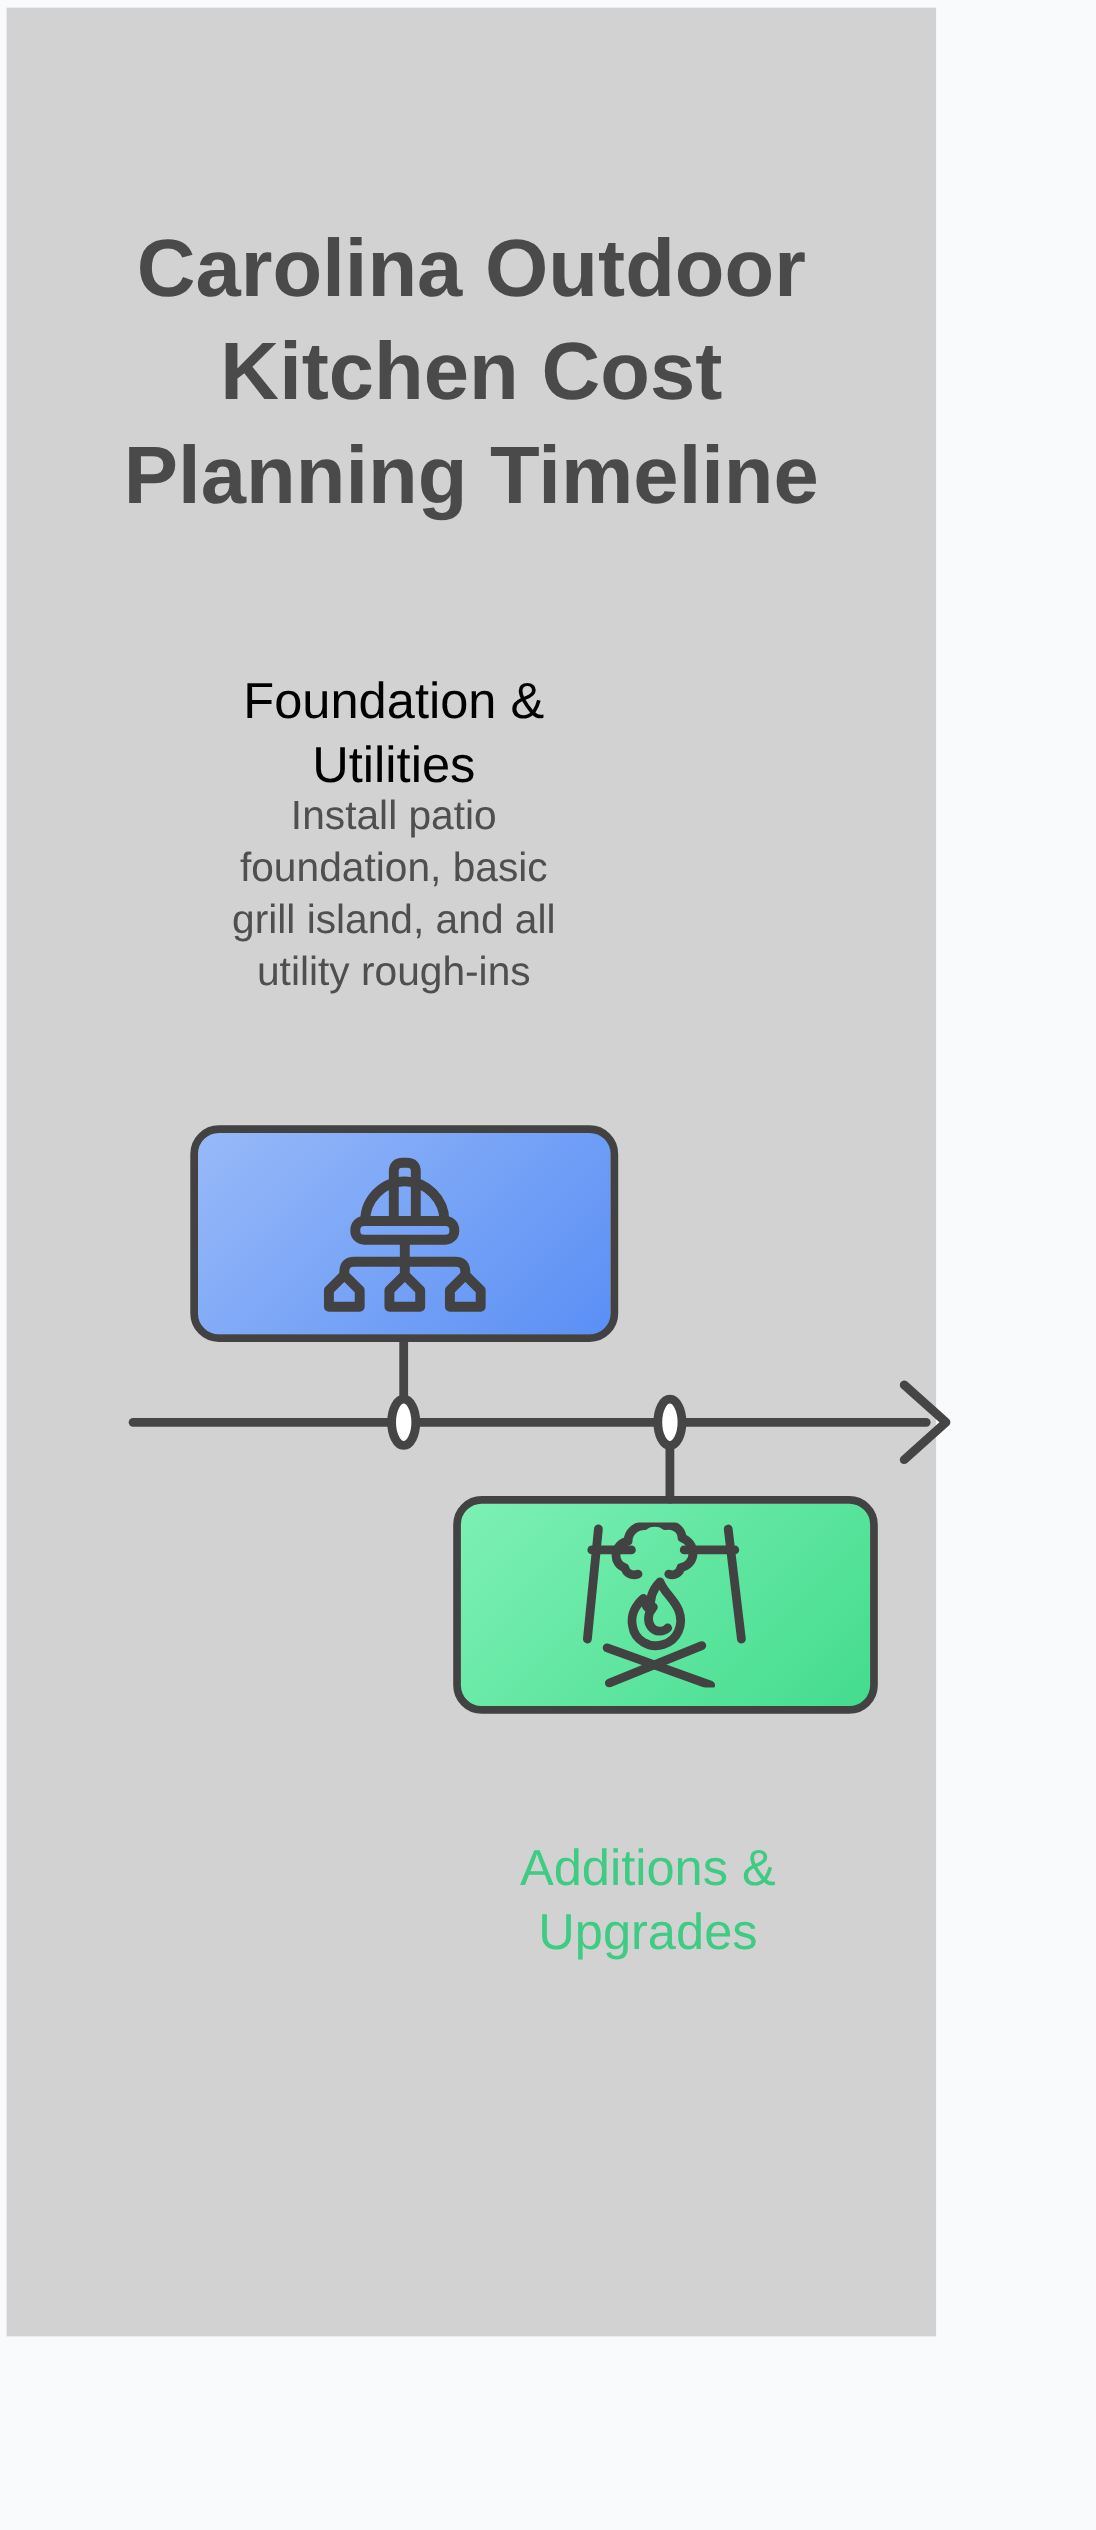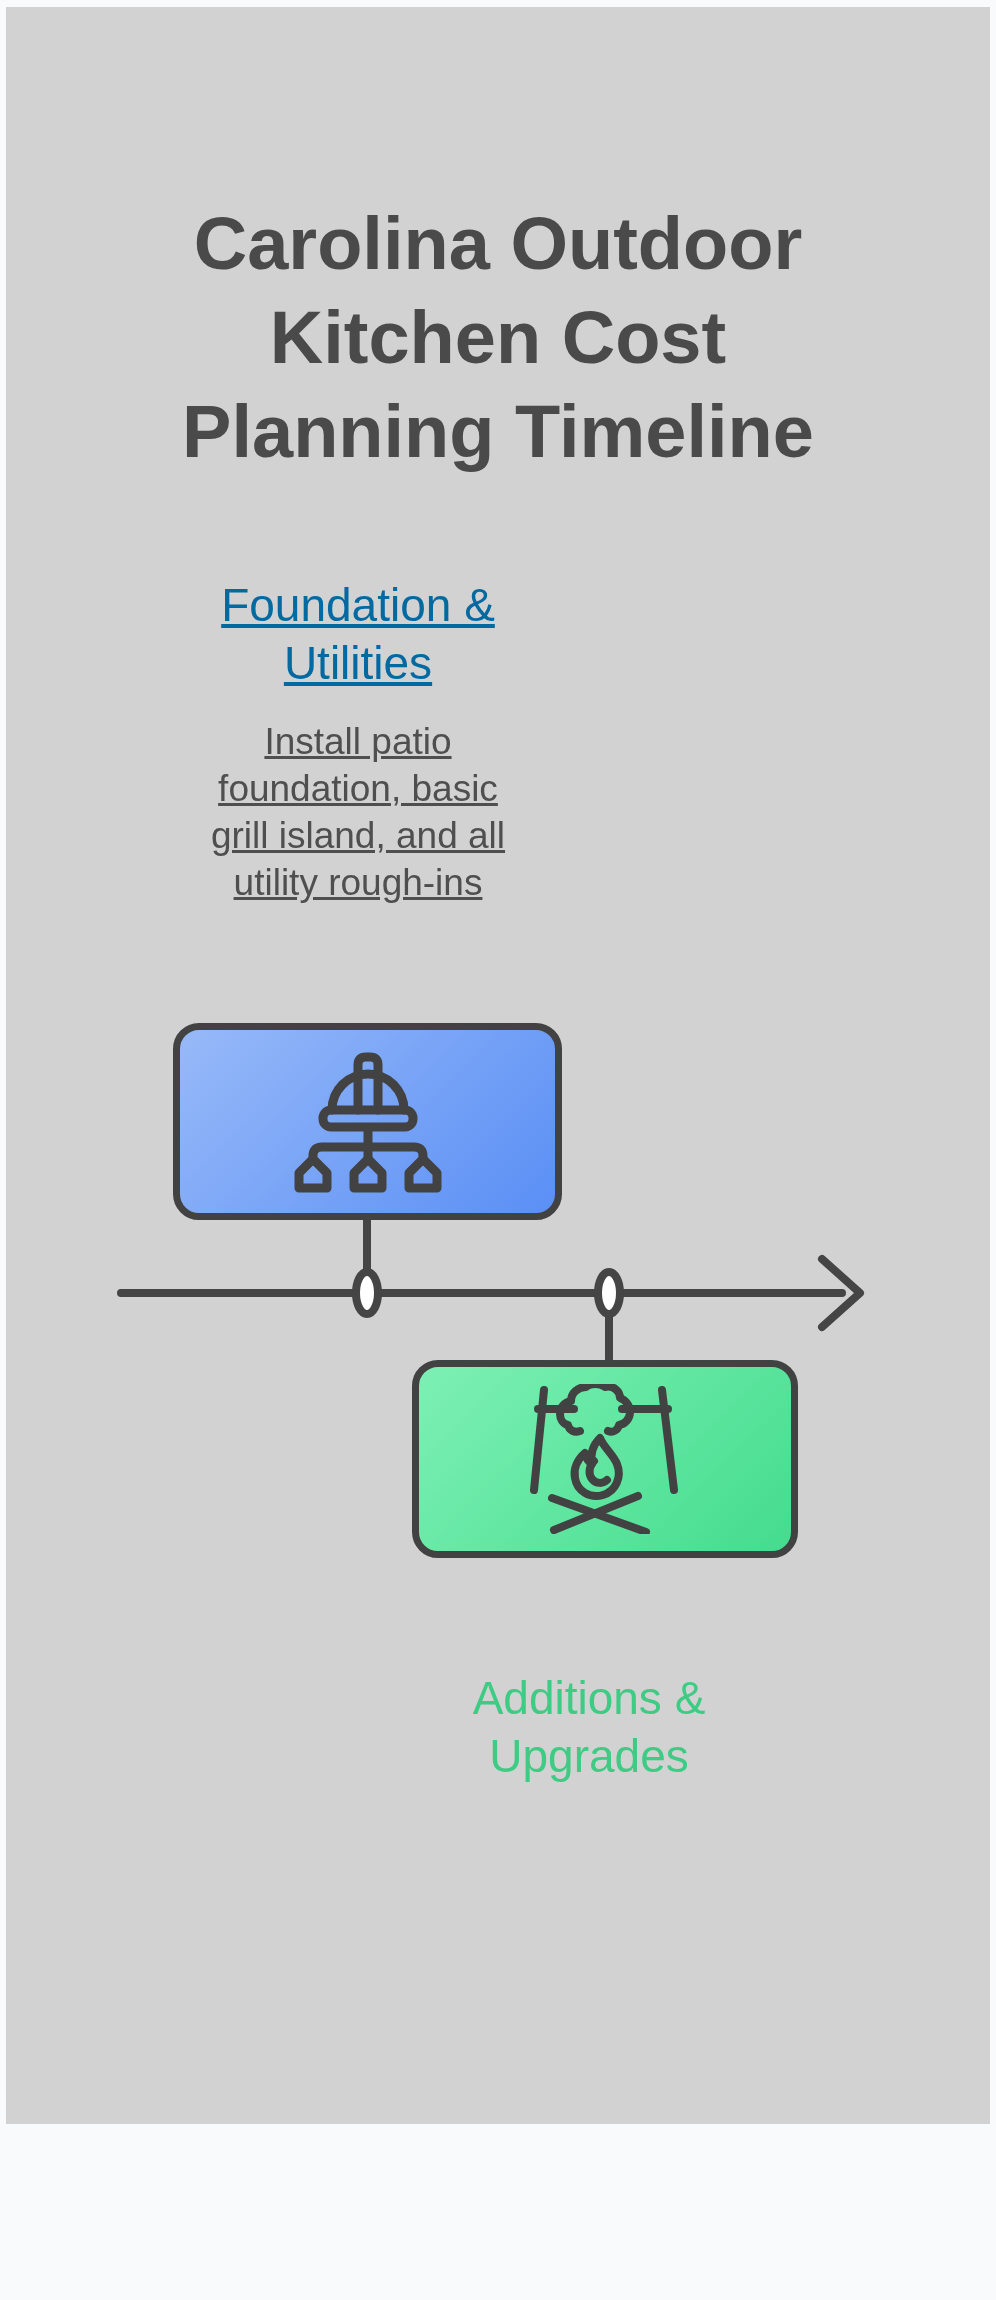--- a/index.html
+++ b/index.html
@@ -3,40 +3,40 @@
 <meta charset="utf-8">
 <style>
   html,body{margin:0;padding:0;}
   body{
     width:996px;height:2300px;position:relative;
     background:#f8fafc;
     font-family:"Liberation Sans","DejaVu Sans",sans-serif;
     overflow:hidden;
   }
   .canvas{
-    position:absolute;left:6px;top:7px;width:984px;height:2117px;
+    position:absolute;left:6px;top:7px;width:845px;height:2117px;
     background:#d2d2d2;
   }
   .page-title{
     position:absolute;left:0;top:190px;width:100%;
     text-align:center;font-size:74px;line-height:94px;font-weight:700;
     color:#4a4a4a;white-space:pre-line;letter-spacing:0px;
   }
   .m-heading{
     position:absolute;width:510px;text-align:center;
     font-size:46px;line-height:58px;font-weight:400;
     white-space:pre-line;
   }
   .m-body{
     position:absolute;width:510px;text-align:center;
     font-size:37px;line-height:47px;font-weight:400;
     color:#4f4f4f;white-space:pre-line;
   }
-  .h1{left:97px;top:569px;color:#0369a1;text-decoration:underline;}
-  .b1{left:97px;top:711px;text-decoration:underline;}
+  .h1{left:97px;top:601px;color:#000000;}
+  .b1{left:97px;top:711px;}
   .h2{left:328px;top:1662px;color:#3ecb84;}
   .b2{left:341px;top:1806px;}
   .card{
     position:absolute;border:7px solid #424242;border-radius:26px;
     display:flex;align-items:center;justify-content:center;
     box-sizing:border-box;
   }
   .card-blue{
     left:167px;top:1016px;width:389px;height:197px;
     background:linear-gradient(135deg,#97b9f8 0%,#5a8ff5 100%);

